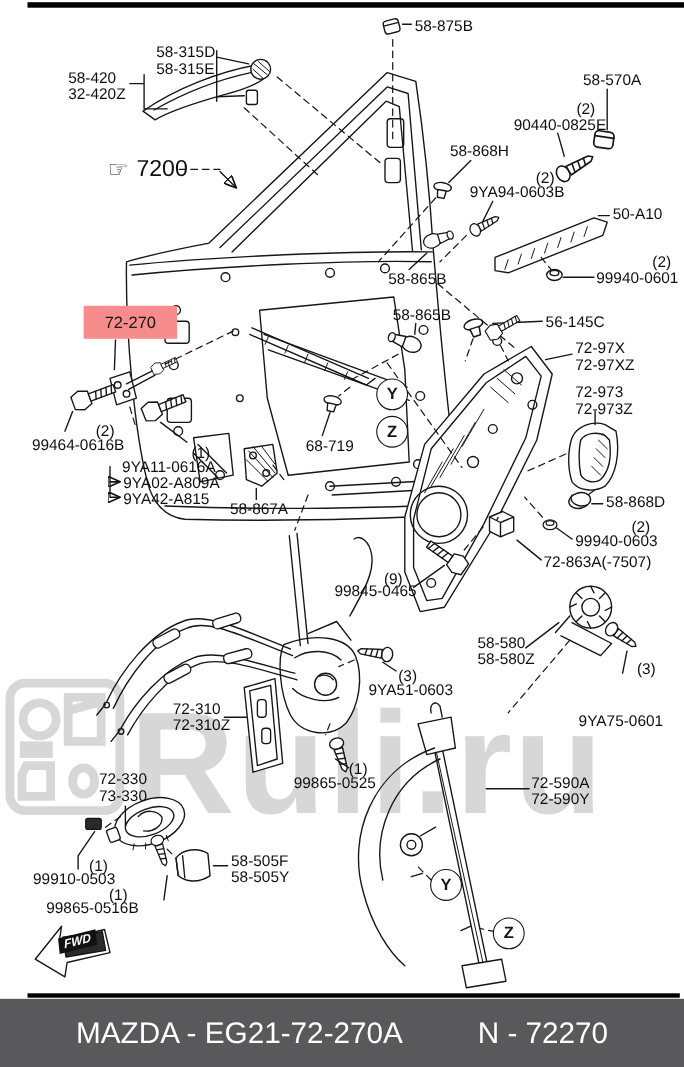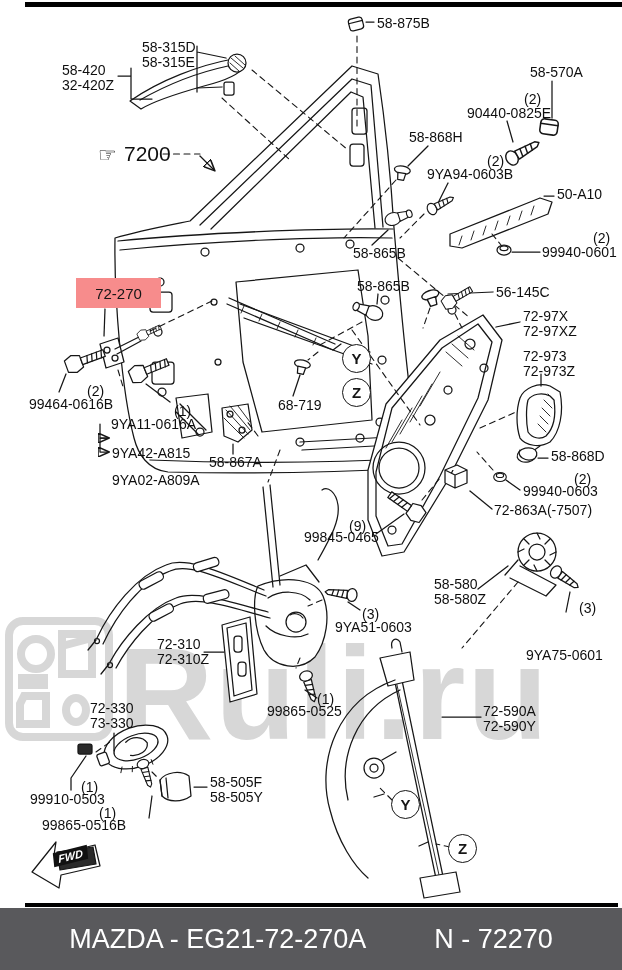--- a/index.html
+++ b/index.html
@@ -402,21 +402,21 @@
   <div class="lbl" style="left:523px;top:349px;">
     <span class="ln">72-973</span>
     <span class="ln">72-973Z</span>
   </div>
   <div class="lbl" style="left:278px;top:398px;">68-719</div>
   <div class="hl">72-270</div>
   <div class="lbl" style="left:87px;top:384px;">(2)</div>
   <div class="lbl" style="left:29px;top:397px;">99464-0616B</div>
   <div class="lbl" style="left:174px;top:404px;">(1)</div>
   <div class="lbl" style="left:111px;top:417px;">9YA11-0616A</div>
-  <div class="lbl" style="left:112px;top:432px;margin-top:41px;">9YA02-A809A</div>
+  <div class="lbl" style="left:112px;top:432px;">9YA02-A809A</div>
   <div class="lbl" style="left:112px;top:446px;">9YA42-A815</div>
   <div class="lbl" style="left:209px;top:455px;">58-867A</div>
   <div class="lbl" style="left:551px;top:449px;">58-868D</div>
   <div class="lbl" style="left:574px;top:472px;">(2)</div>
   <div class="lbl" style="left:523px;top:484px;">99940-0603</div>
   <div class="lbl" style="left:494px;top:503px;">72-863A(-7507)</div>
   <div class="lbl" style="left:349px;top:519px;">(9)</div>
   <div class="lbl" style="left:304px;top:530px;">99845-0465</div>
   <div class="lbl" style="left:434px;top:577px;">
     <span class="ln">58-580</span>

